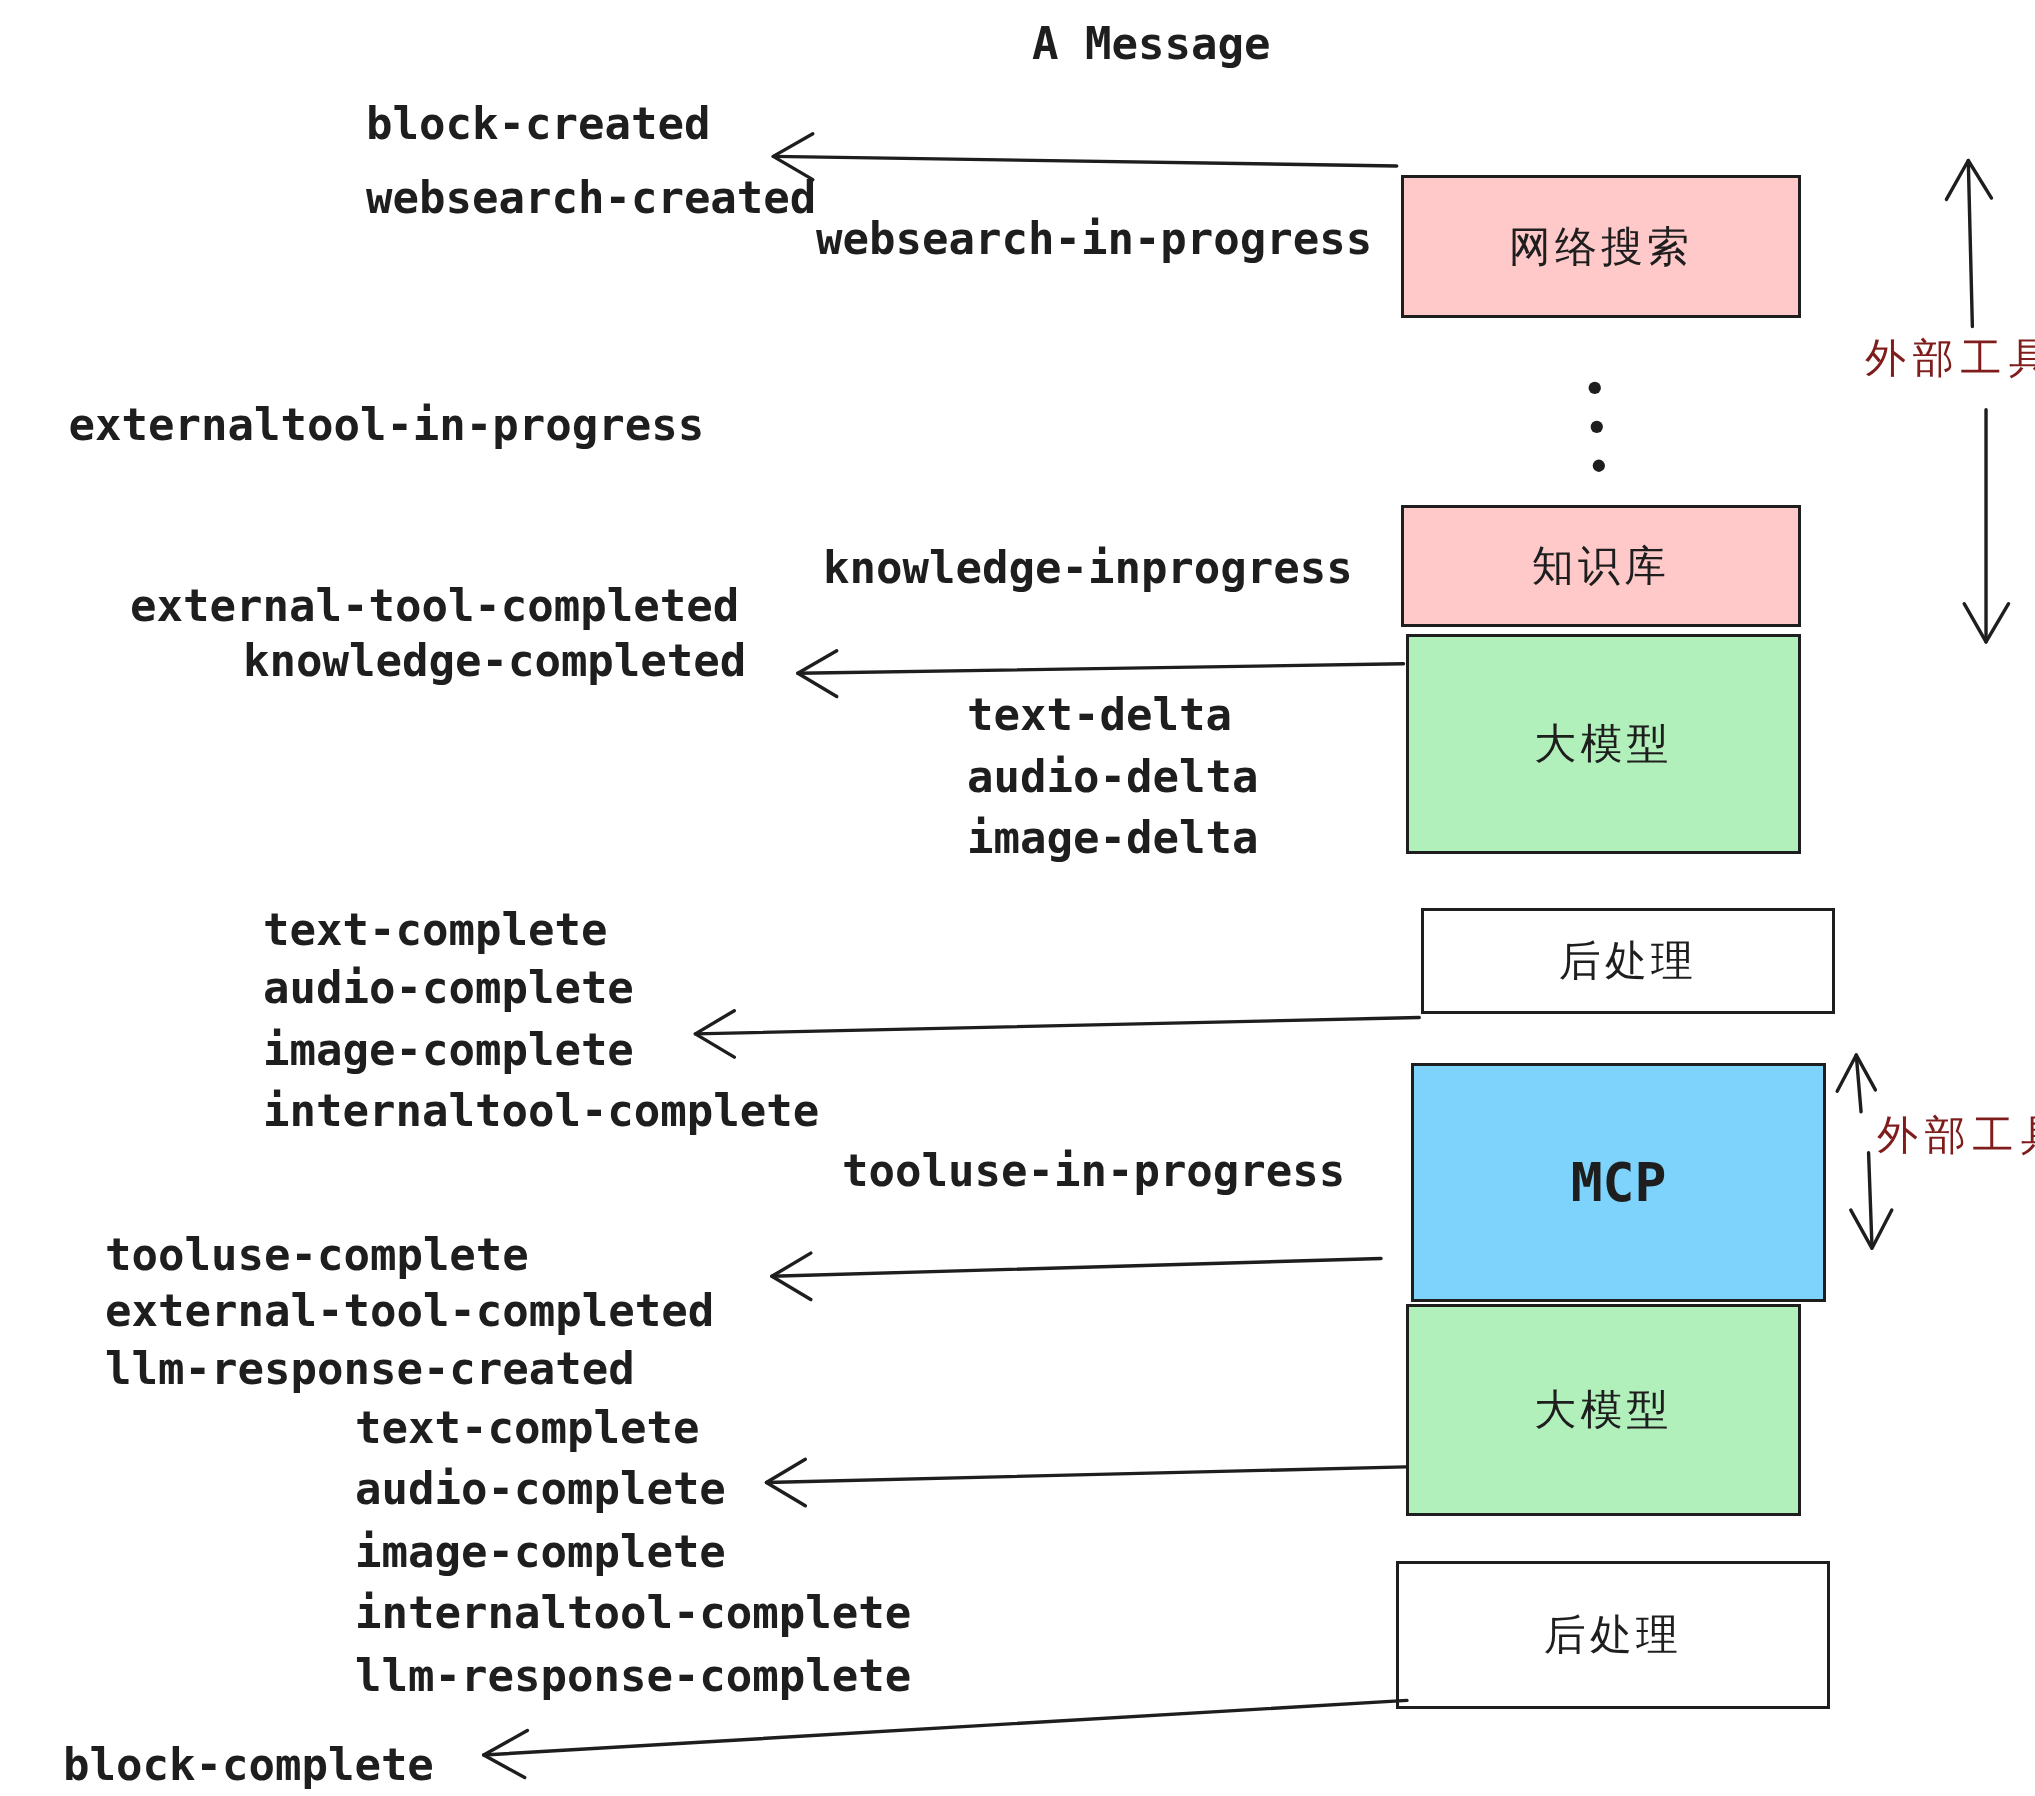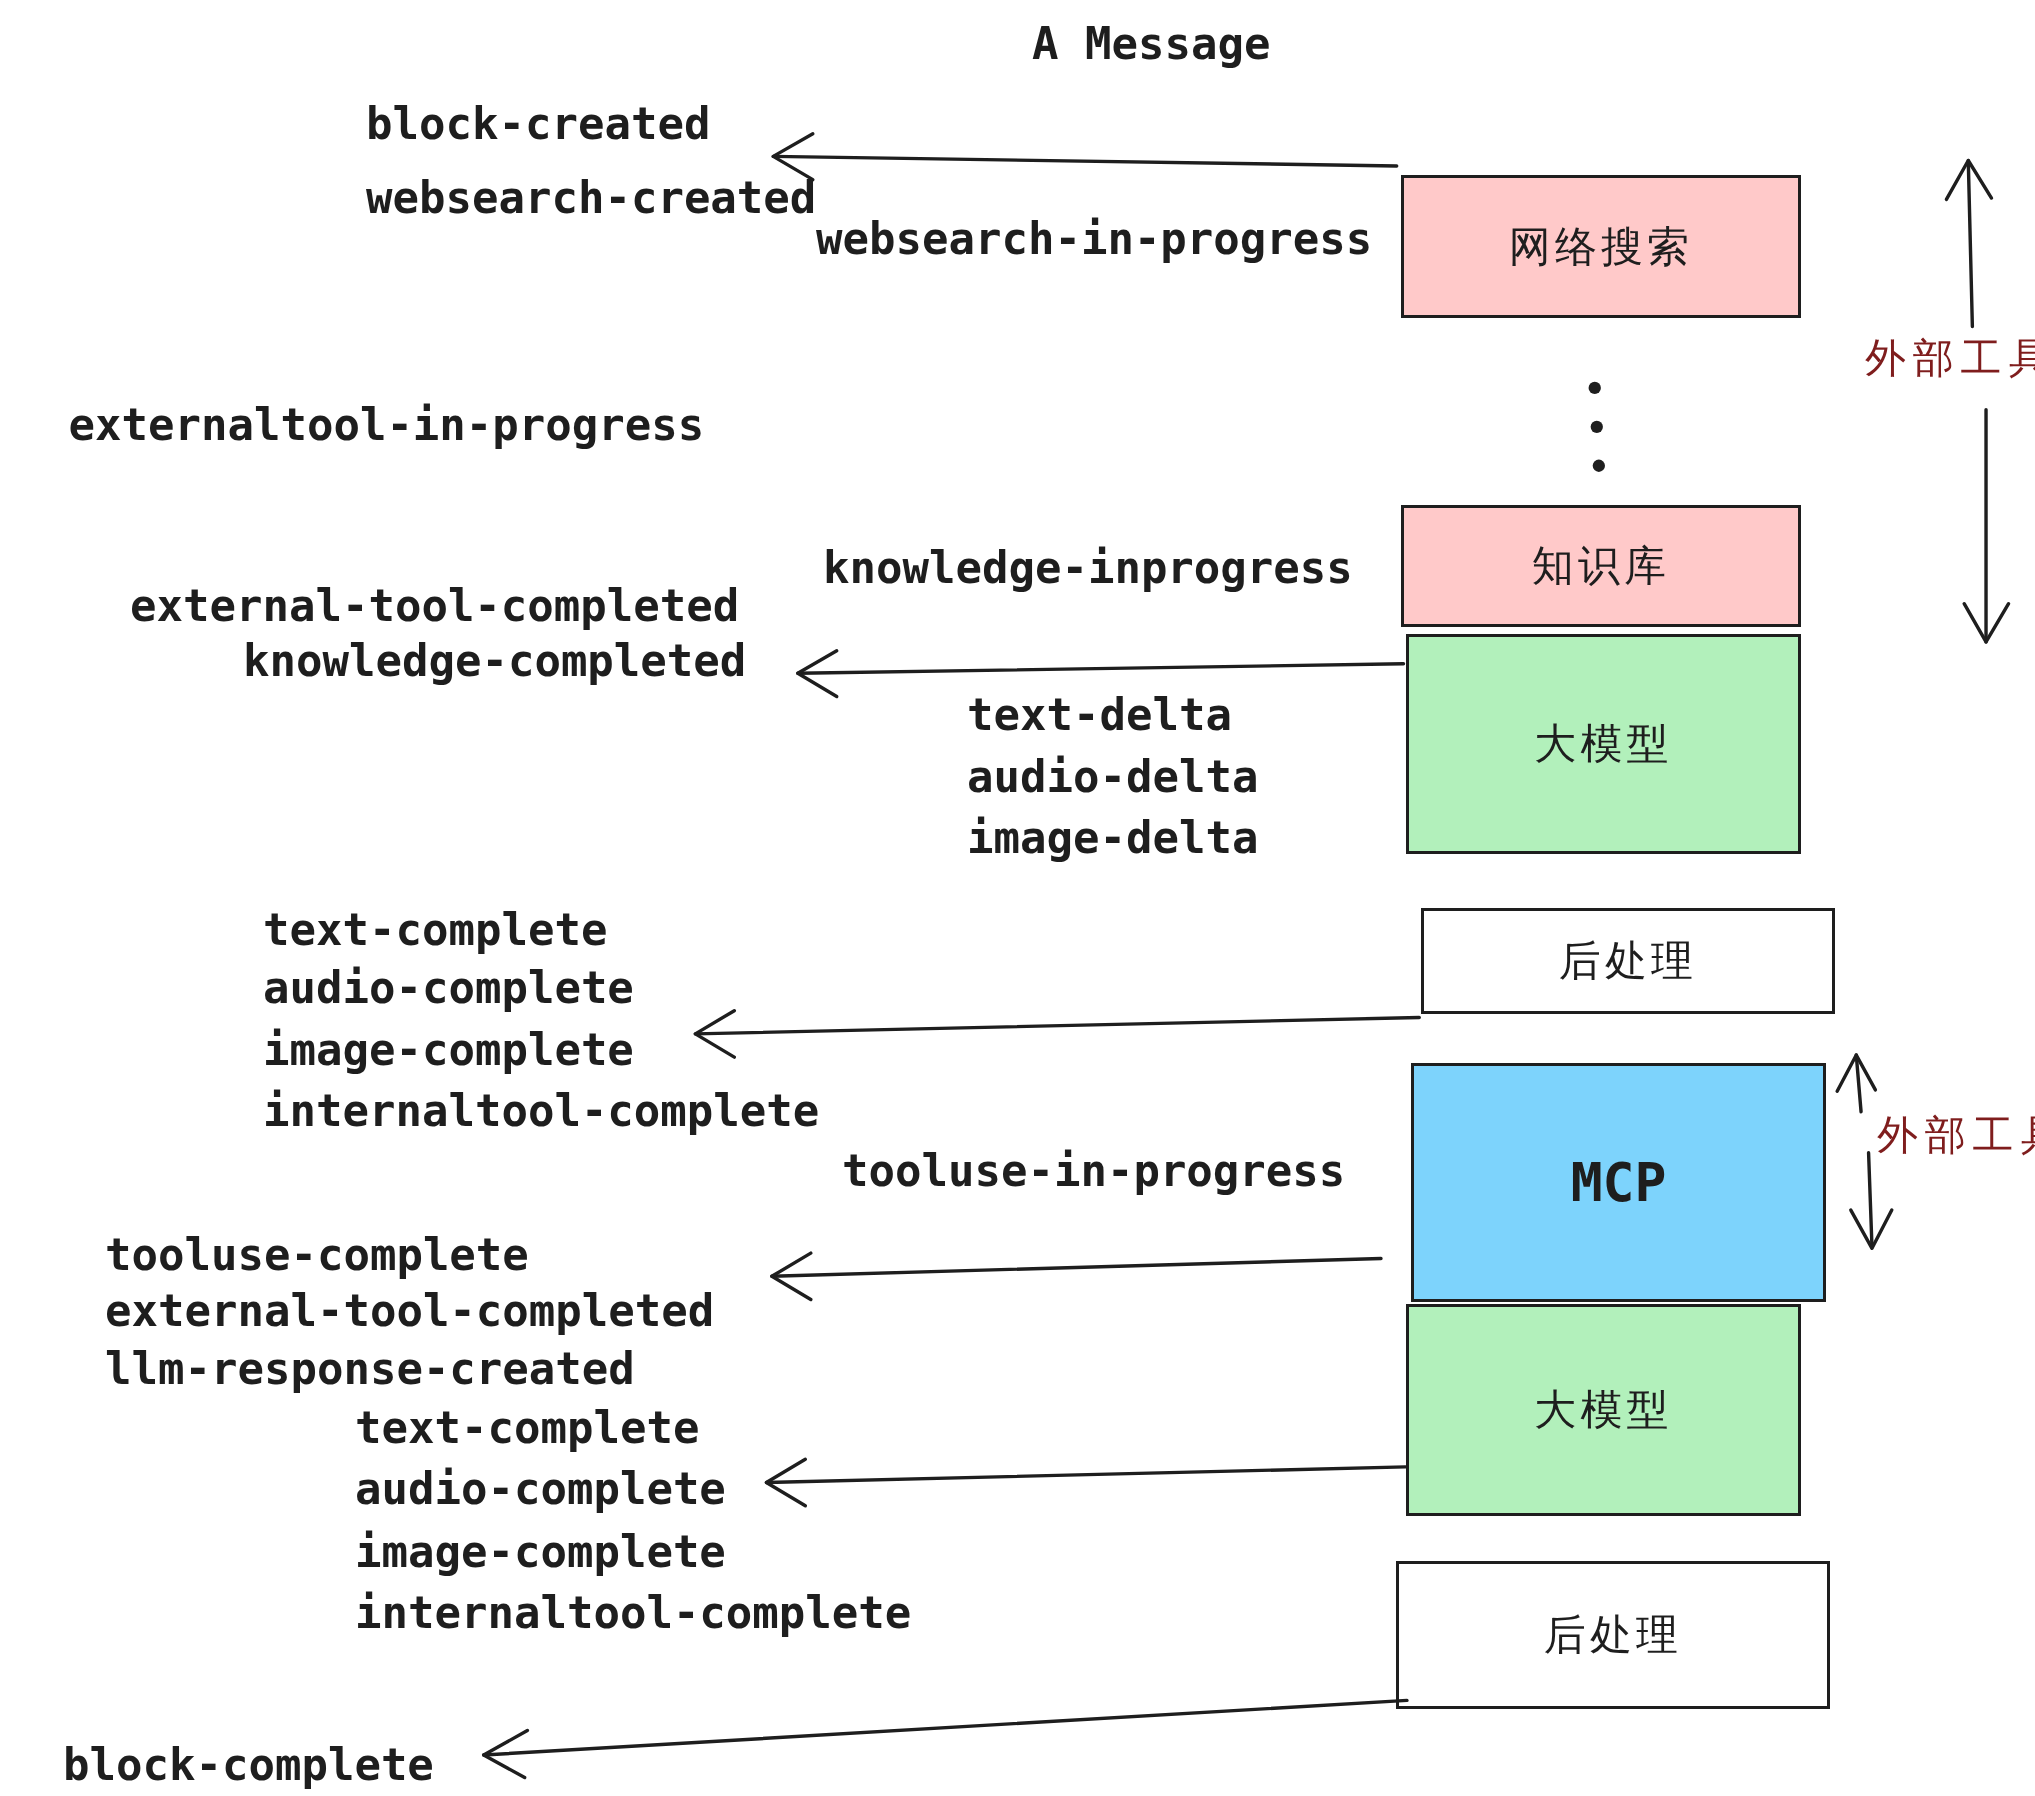--- a/index.html
+++ b/index.html
@@ -43,20 +43,21 @@
   <div class="evt" style="left:215px;top:1028px">image-complete</div>
   <div class="evt" style="left:215px;top:1089px">internaltool-complete</div>
   <div class="evt" style="left:57px;top:1233px">tooluse-complete</div>
   <div class="evt" style="left:794px;top:1149px">tooluse-in-progress</div>
   <div class="evt" style="left:57px;top:1289px">external-tool-completed</div>
   <div class="evt" style="left:57px;top:1347px">llm-response-created</div>
   <div class="evt" style="left:307px;top:1406px">text-complete</div>
   <div class="evt" style="left:307px;top:1467px">audio-complete</div>
   <div class="evt" style="left:307px;top:1530px">image-complete</div>
   <div class="evt" style="left:307px;top:1591px">internaltool-complete</div>
+  <div class="evt" style="left:307px;top:1654px">llm-response-complete</div>
   <div class="evt" style="left:15px;top:1743px">block-complete</div>
 
   <div class="box" style="left:1353px;top:505px;width:400px;height:122px;background:#FFC9C9">
     <span class="lbl">知识库</span>
   </div>
   <div class="box" style="left:1353px;top:175px;width:400px;height:143px;background:#FFC9C9">
     <span class="lbl">网络搜索</span>
   </div>
   <div class="box" style="left:1358px;top:634px;width:395px;height:220px;background:#B2F0BB">
     <span class="lbl">大模型</span>

